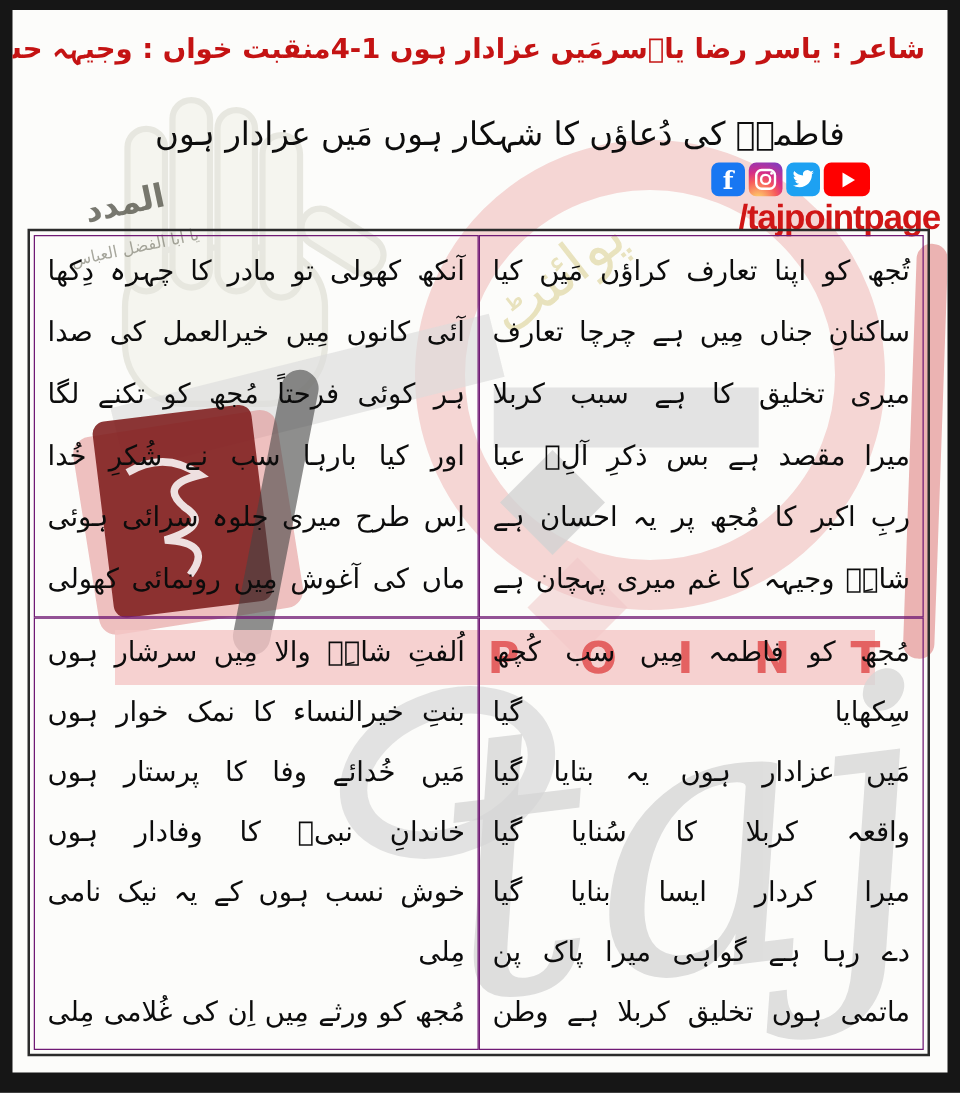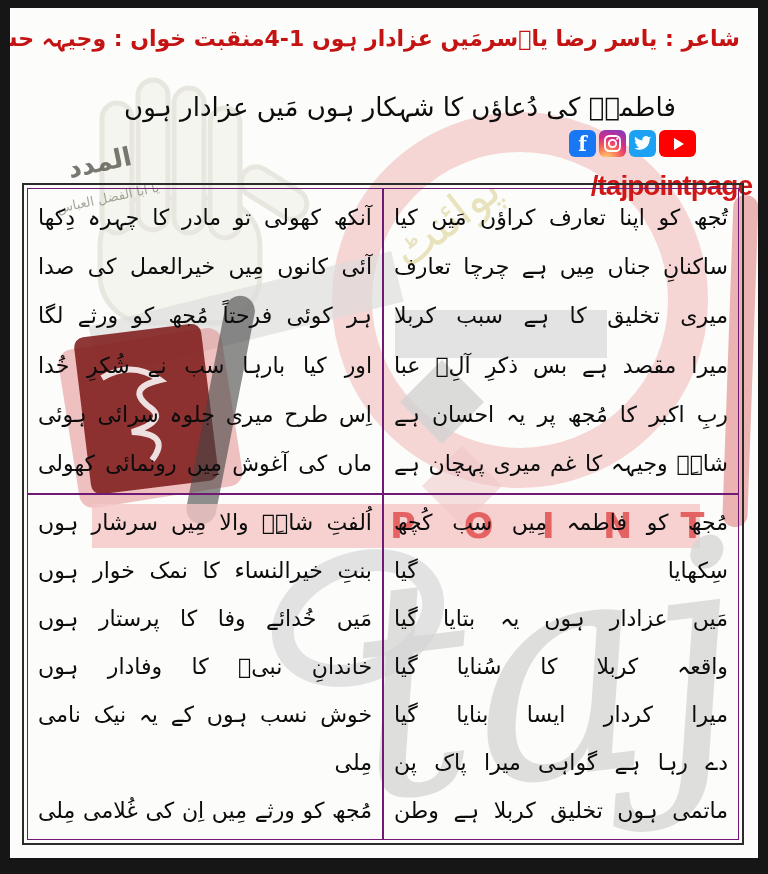--- a/index.html
+++ b/index.html
@@ -22,21 +22,21 @@
   .intro-line.l2{top:146px;right:150px;left:30px;}
 
   .social{position:absolute;top:122px;right:6px;width:210px;text-align:right;}
   .icons{display:flex;justify-content:flex-end;gap:3px;margin-right:56px;}
   .icon{width:27px;height:27px;border-radius:6px;display:flex;align-items:center;justify-content:center;
         color:#fff;font-weight:bold;font-size:20px;}
   .icon.fb{background:#1877f2;font-family:"DejaVu Serif",serif;}
   .icon.ig{background:radial-gradient(circle at 28% 110%,#fdc468 8%,#f75b5b 42%,#d52d88 62%,#8a3ab9 90%);}
   .icon.tw{background:#1da1f2;}
   .icon.yt{background:#ff0000;width:37px;}
-  .handle{color:#d01616;font-weight:bold;font-size:28px;line-height:30px;margin-top:14px;
+  .handle{color:#d01616;font-weight:bold;font-size:28px;line-height:30px;margin-top:2px;
           font-family:"Liberation Sans",sans-serif;letter-spacing:-1px;}
 
   .lyrics{position:absolute;left:12px;top:175px;width:722px;height:662px;border:2px solid #2b2b2b;
           padding:3px;box-sizing:border-box;direction:rtl;}
   .grid{display:grid;width:100%;height:100%;grid-template-columns:1fr 1fr;grid-template-rows:1fr 1fr;}
   .cell{border:1px solid #701a75;display:flex;flex-direction:column;justify-content:space-around;
         padding:4px 10px;box-sizing:border-box;}
   .line{direction:rtl;text-align:justify;text-align-last:justify;text-justify:inter-word;
         font-size:22px;line-height:48px;color:#0c0c0c;}
 </style>
@@ -125,21 +125,21 @@
             <div class="line">ساکنانِ جناں مِیں ہے چرچا تعارف</div>
             <div class="line">میری تخلیق کا ہے سبب کربلا</div>
             <div class="line">میرا مقصد ہے بس ذکرِ آلِؑ عبا</div>
             <div class="line">ربِ اکبر کا مُجھ پر یہ احسان ہے</div>
             <div class="line">شاہِؑ وجیہہ کا غم میری پہچان ہے</div>
           </div>
 
           <div class="cell">
             <div class="line">آنکھ کھولی تو مادر کا چہرہ دِکھا</div>
             <div class="line">آئی کانوں مِیں خیرالعمل کی صدا</div>
-            <div class="line">ہر کوئی فرحتاً مُجھ کو ورثے لگا</div>
+            <div class="line">ہر کوئی فرحتاً مُجھ کو تکنے لگا</div>
             <div class="line">اور کیا بارہا سب نے شُکرِ خُدا</div>
             <div class="line">اِس طرح میری جلوہ سرائی ہوئی</div>
             <div class="line">ماں کی آغوش مِیں رونمائی کھولی</div>
           </div>
 
           <div class="cell">
             <div class="line">مُجھ کو فاطمہ مِیں سب کُچھ سِکھایا گیا</div>
             <div class="line">مَیں عزادار ہوں یہ بتایا گیا</div>
             <div class="line">واقعہ کربلا کا سُنایا گیا</div>
             <div class="line">میرا کردار ایسا بنایا گیا</div>

